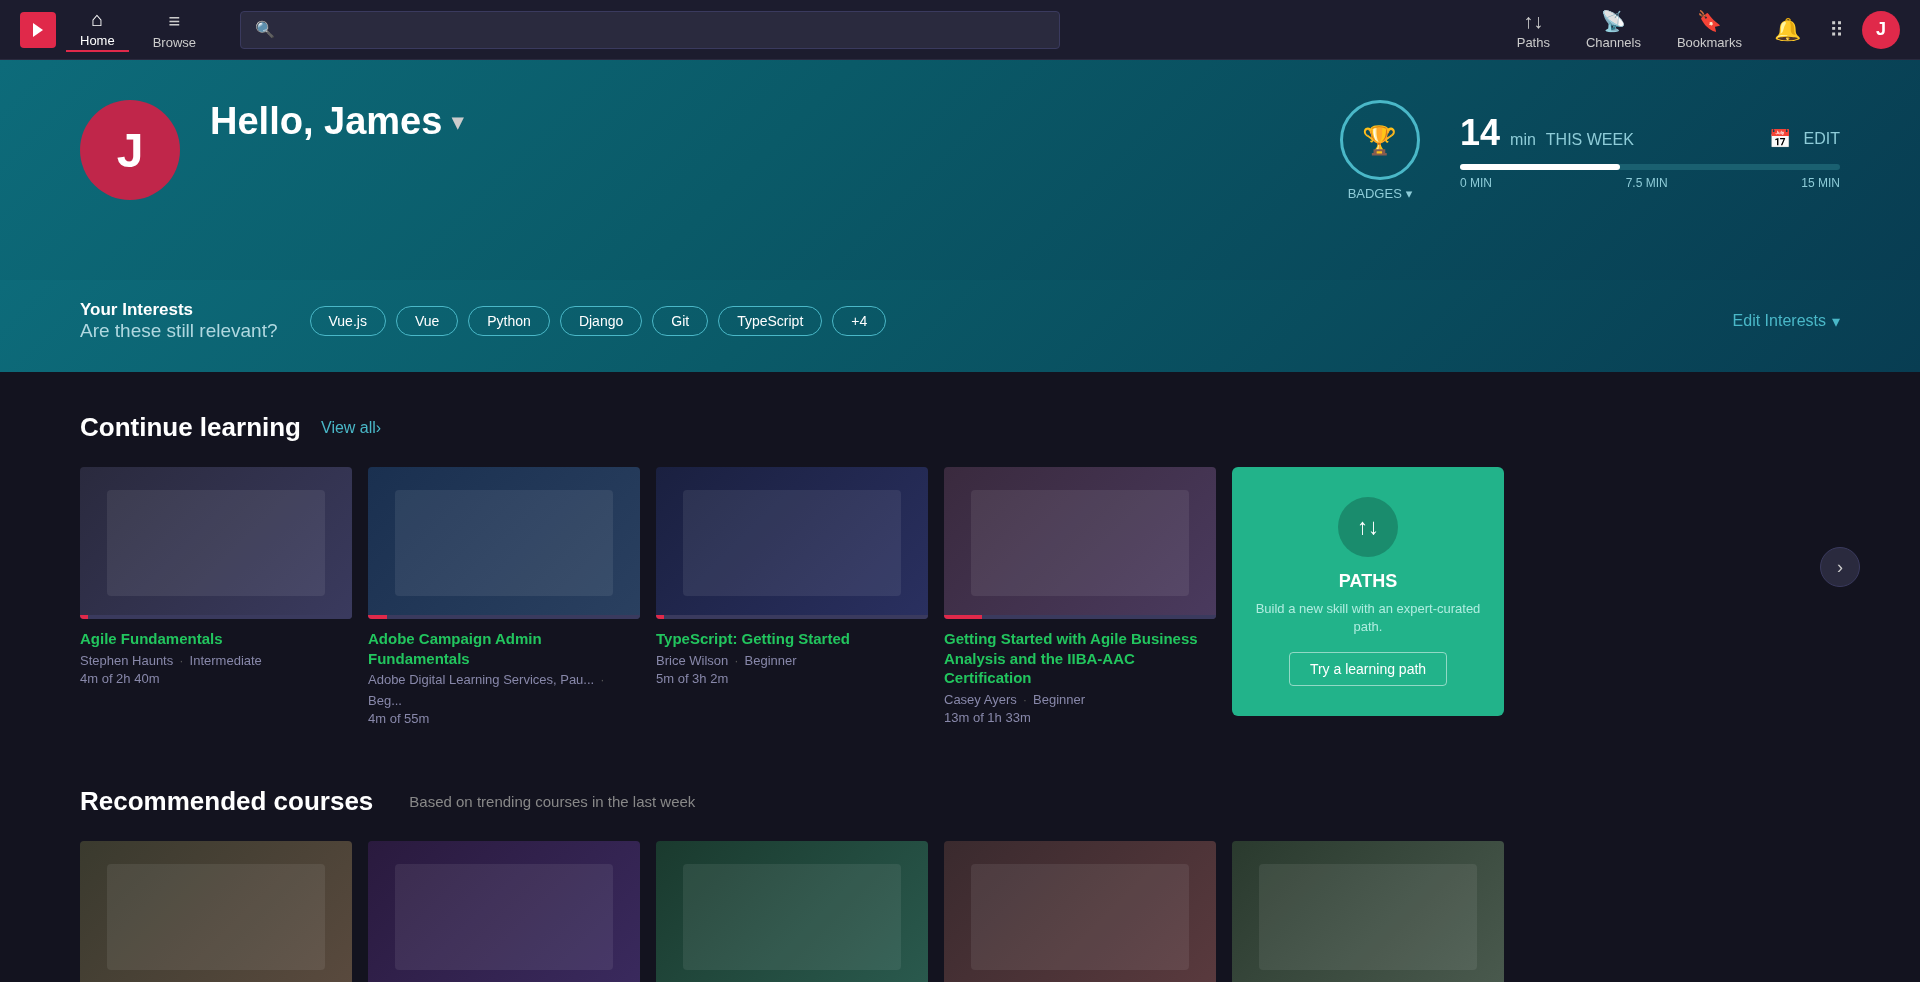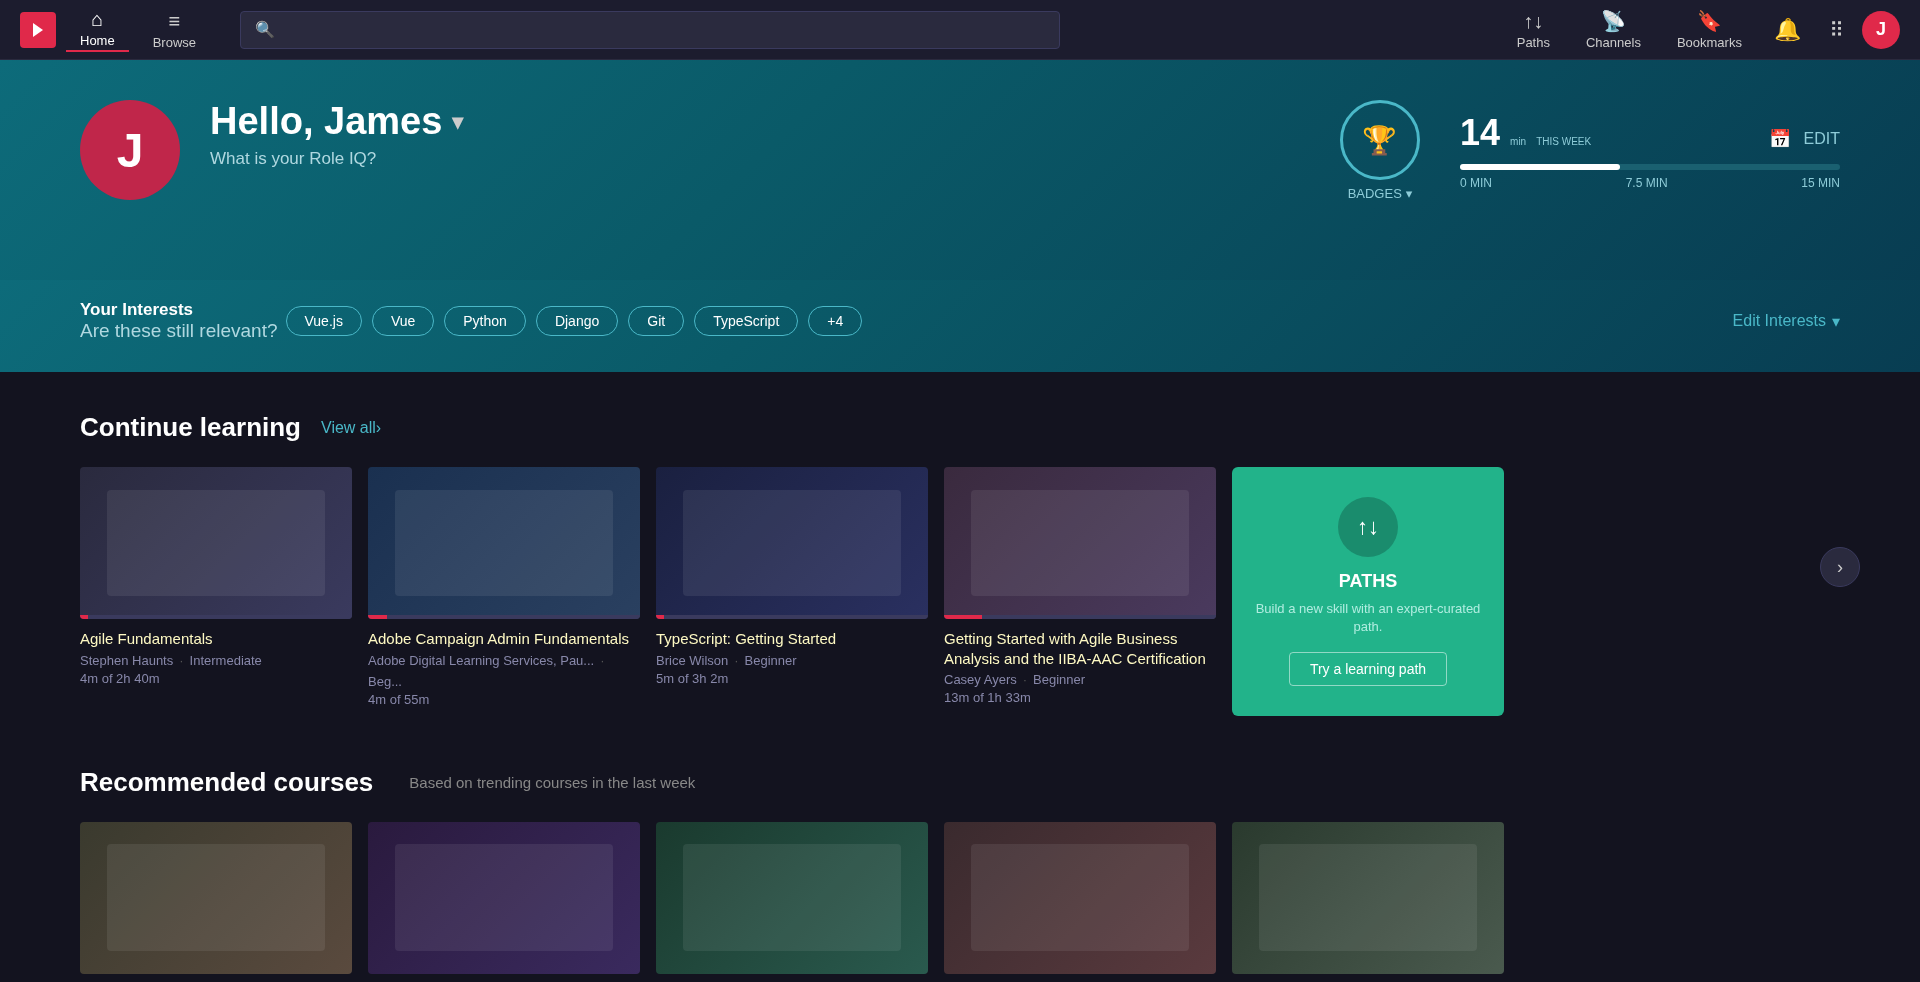--- a/index.html
+++ b/index.html
@@ -98,33 +98,33 @@
     .badges-label {
       display: flex; align-items: center; gap: 4px;
       font-size: 13px; color: #8eccd8; margin-top: 6px; cursor: pointer;
       justify-content: center;
     }
     .time-stats { min-width: 380px; }
     .time-header {
       display: flex; align-items: baseline; gap: 0; justify-content: space-between;
     }
     .time-number { font-size: 36px; font-weight: 700; color: #fff; }
-    .time-label { font-size: 10px; color: #8eccd8; }
+    .time-label { font-size: 16px; color: #8eccd8; }
     .edit-link { font-size: 16px; color: #8eccd8; cursor: pointer; display: flex; align-items: center; gap: 4px; }
     .progress-bar-container { margin-top: 10px; position: relative; height: 6px; background: #1a6070; border-radius: 3px; }
     .progress-bar-fill { height: 100%; background: #fff; border-radius: 3px; width: 42%; }
     .progress-labels { display: flex; justify-content: space-between; margin-top: 6px; }
     .progress-label { font-size: 12px; color: #8eccd8; }
     .calendar-icon { font-size: 18px; color: #8eccd8; cursor: pointer; }
 
     
     .interests-section {
       background: linear-gradient(135deg, #0d6b7a 0%, #0a5a68 40%, #083d52 100%);
       padding: 20px 80px 30px 80px;
-      display: flex; align-items: center; gap: 8px; flex-wrap: wrap;
+      display: flex; align-items: center; gap: 32px; flex-wrap: wrap;
     }
     .interests-label { color: #fff; }
     .interests-label h3 { font-size: 17px; font-weight: 600; }
     .interests-label p { font-size: 19px; color: #b0d8e0; }
     .interest-tag {
       background: transparent; border: 1px solid #4ab8c8;
       color: #fff; padding: 6px 18px; border-radius: 20px;
       font-size: 14px; cursor: pointer;
     }
     .edit-interests-btn {
@@ -151,21 +151,21 @@
     }
     .course-thumbnail {
       width: 100%; height: 152px; background: #2a2a3e;
       border-radius: 4px; overflow: hidden; position: relative;
     }
     .progress-bar-bottom {
       position: absolute; bottom: 0; left: 0; right: 0; height: 4px; background: #3a3a5e;
     }
     .progress-bar-bottom-fill { height: 100%; background: #e0294a; }
     .course-info { padding: 10px 0; }
-    .course-title { font-size: 15px; font-weight: 400; color: #fef9c3; margin-bottom: 4px; line-height: 1.3; }
+    .course-title { font-size: 15px; font-weight: 700; color: #22c55e; margin-bottom: 4px; line-height: 1.3; }
     .course-meta { font-size: 13px; color: #8888aa; display: flex; align-items: center; gap: 6px; flex-wrap: wrap; }
     .course-meta .dot { color: #555; }
     .course-progress { font-size: 13px; color: #8888aa; margin-top: 3px; }
 
     
     .paths-card {
       width: 272px; flex-shrink: 0;
       background: #22b38a; border-radius: 6px;
       display: flex; flex-direction: column; align-items: center;
       justify-content: center; padding: 30px 20px; text-align: center; cursor: pointer;
@@ -261,21 +261,20 @@
 <div class="hero-banner">
   <div class="hero-top">
     <div class="avatar-large">
       <span>J</span>
     </div>
     <div class="hero-greeting">
       <h1>
         <span>Hello, James</span>
         <span class="dropdown-arrow">▾</span>
       </h1>
-      <p>What is your Role IQ?</p>
     </div>
     <div class="hero-stats">
       <div style="display:flex;flex-direction:column;align-items:center;">
         <div class="badge-circle">
           <span class="badge-icon">🏆</span>
         </div>
         <div class="badges-label">
           <span>BADGES</span>
           <span>▾</span>
         </div>

